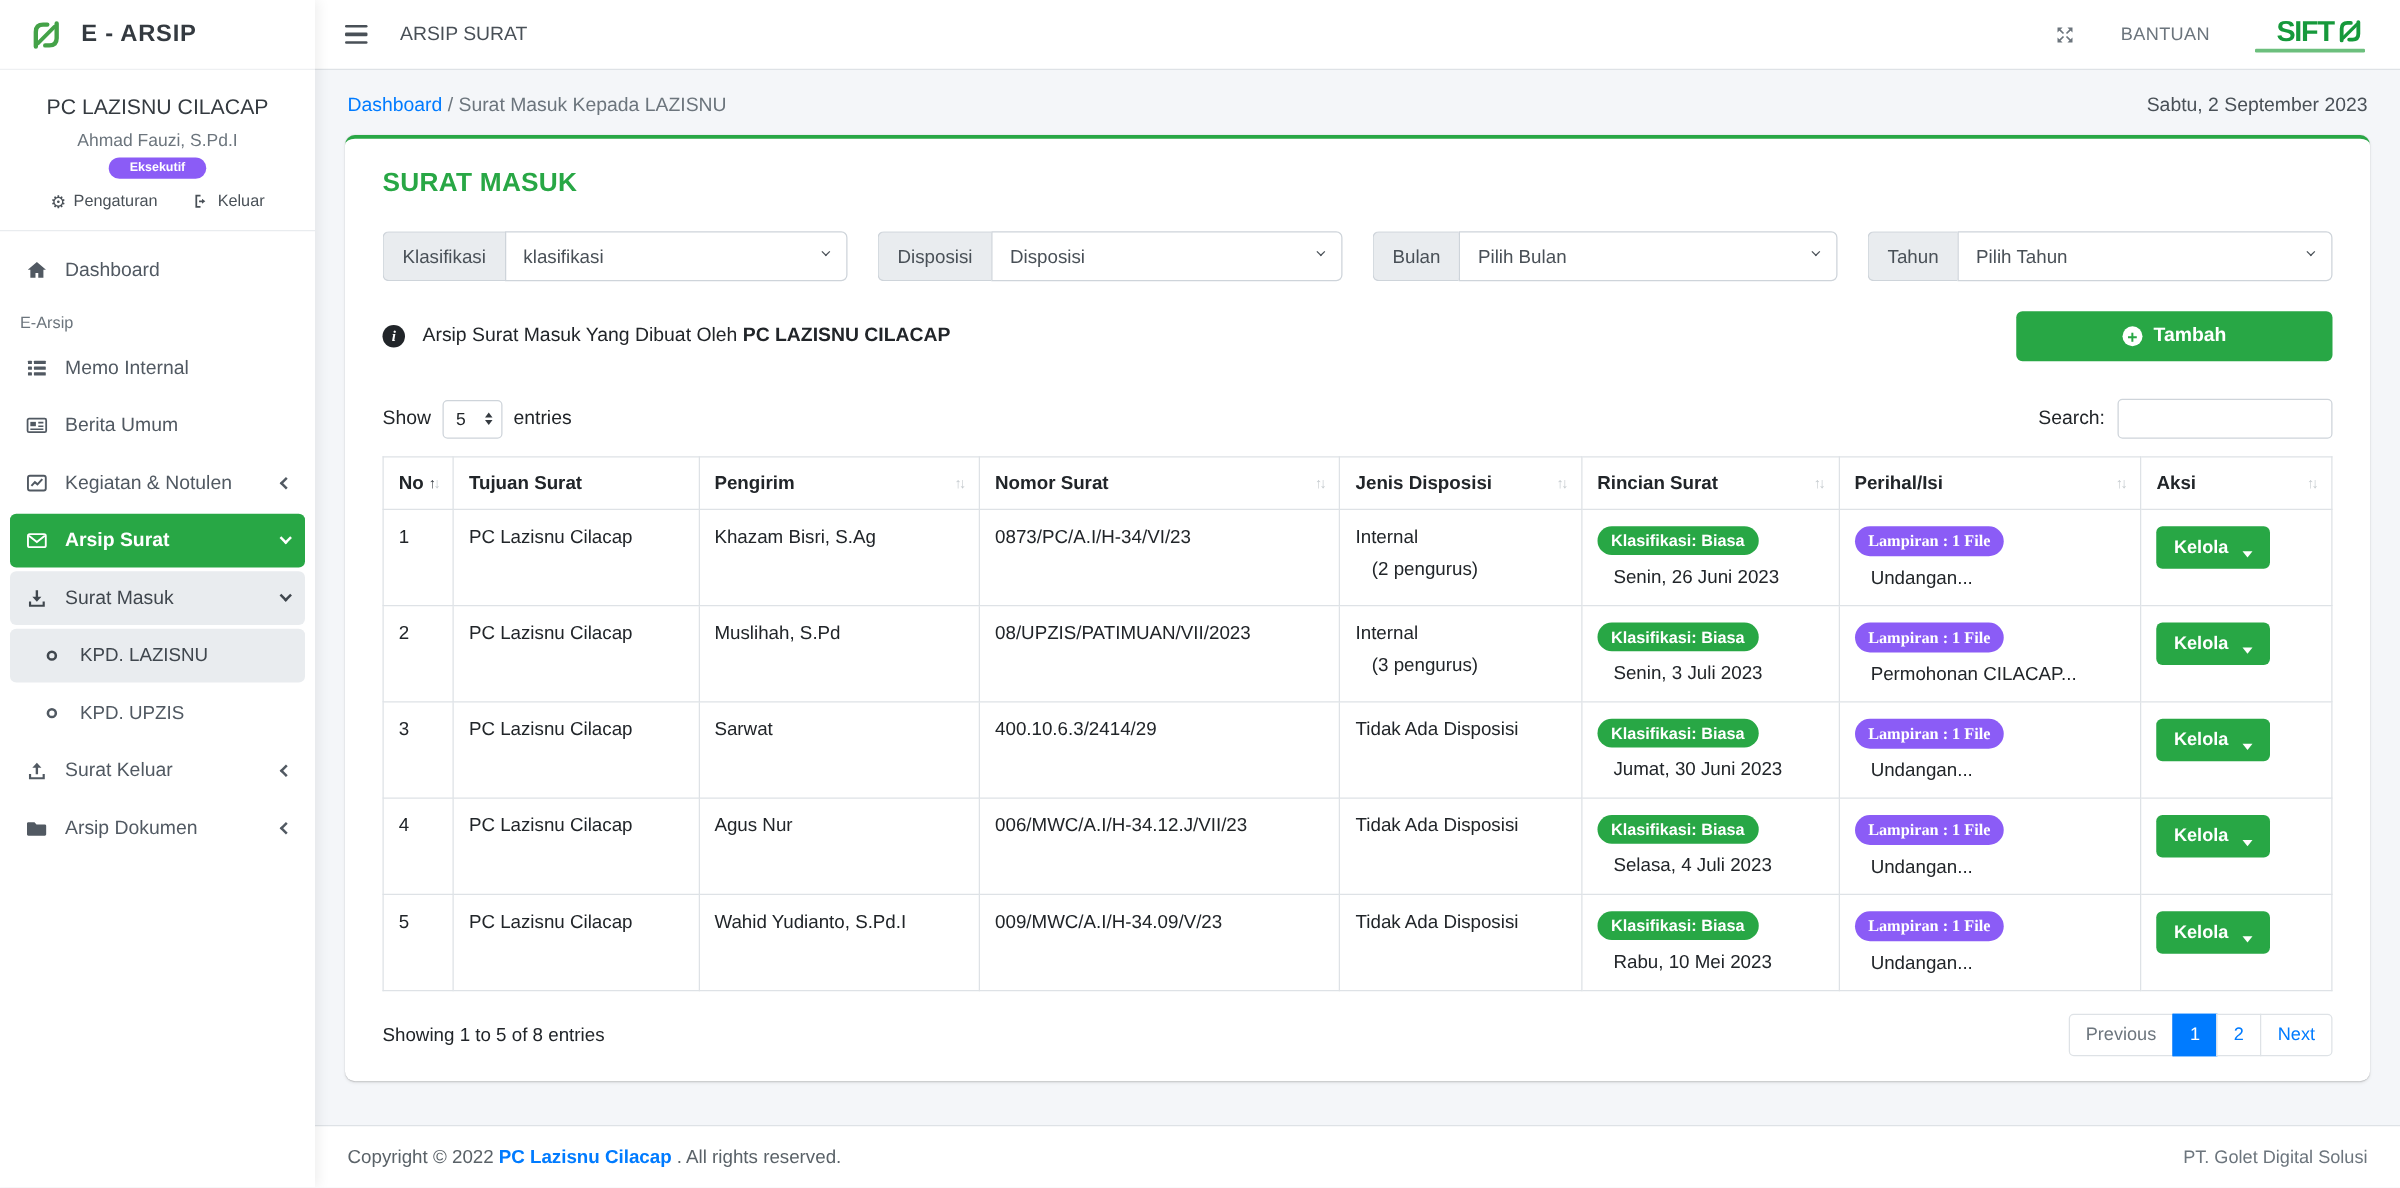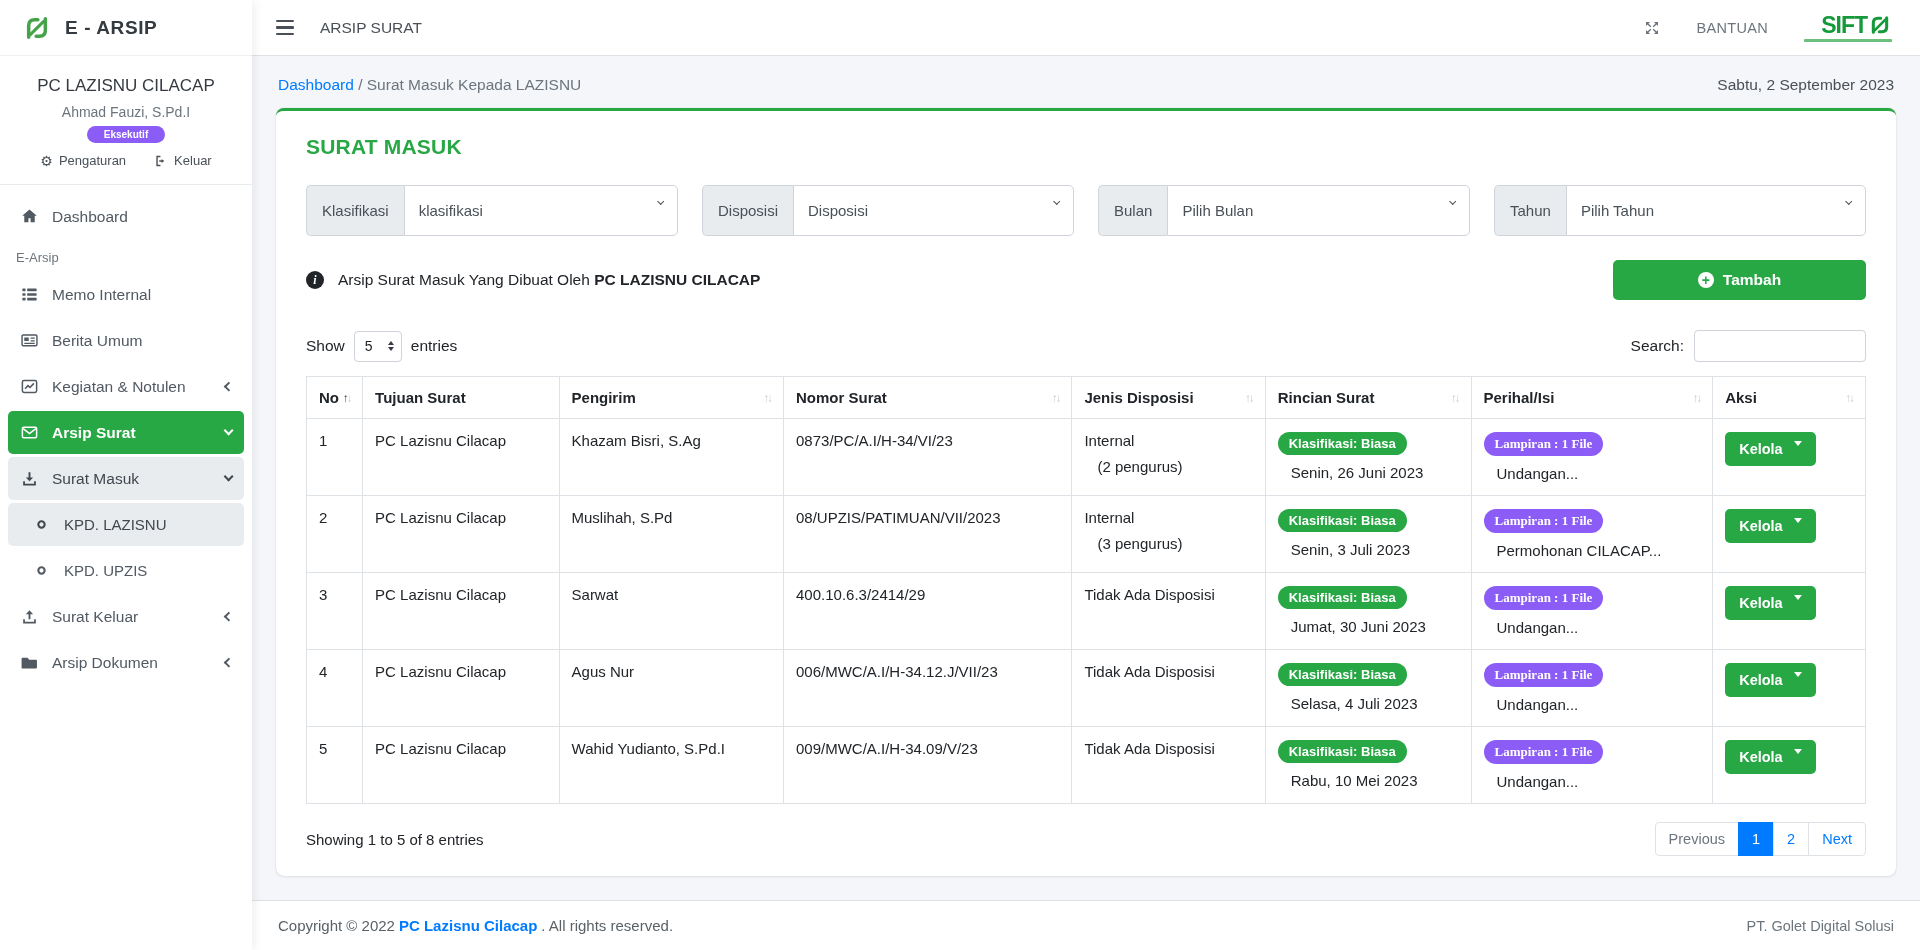--- a/index.html
+++ b/index.html
@@ -49,21 +49,21 @@
   .crumbrow { display:flex; justify-content:space-between; align-items:center; padding:4px 2px 14px; font-size:15.5px; }
   .crumb { color:#6c757d; }
   .crumb .bc-link { color:#007bff; cursor:pointer; }
   .date-text { color:#495057; }
 
   .card { background:#fff; border-top:3px solid #28a745; border-radius:8px;
     box-shadow:0 0 1px rgba(0,0,0,.2), 0 1px 3px rgba(0,0,0,.08); padding:22px 30px 20px; }
   .card-title { color:#28a745; font-size:21px; font-weight:bold; margin:2px 0 26px; letter-spacing:.2px; }
 
   .filters { display:flex; gap:24px; }
-  .fgroup { flex:1; display:flex; height:51px; }
+  .fgroup { flex:1; display:flex; height:40px; }
   .flabel { background:#e9ecef; border:1px solid #ced4da; border-right:none; border-radius:5px 0 0 5px;
     display:flex; align-items:center; padding:0 15px; font-size:15px; color:#495057; white-space:nowrap; }
   .fselect { flex:1; border:1px solid #ced4da; border-radius:0 5px 5px 0; background:#fff; position:relative;
     display:flex; align-items:center; padding:0 30px 0 14px; font-size:15px; color:#495057; cursor:pointer; }
   .fselect .chev { position:absolute; right:14px; top:16px; color:#495057; }
 
   .inforow { display:flex; align-items:center; margin-top:24px; }
   .info-ic { width:18px; height:18px; border-radius:50%; background:#212529; color:#fff; flex:none;
     display:flex; align-items:center; justify-content:center; font-size:12px; font-weight:bold; font-family:"Liberation Serif",serif; font-style:italic; }
   .info-text { margin-left:14px; font-size:15.5px; }
@@ -89,21 +89,21 @@
   th { font-size:15px; font-weight:bold; color:#212529; padding:12px 12px; }
   td { font-size:15px; padding:13px 12px; height:74px; }
   .th-inner { display:flex; align-items:center; gap:4px; }
   .sort { margin-left:auto; font-size:11.5px; letter-spacing:-2px; color:#c6cbcf; white-space:nowrap; }
   .sort .on { color:#343a40; }
   .badge { display:inline-block; color:#fff; font-weight:bold; font-size:13px; padding:4px 11px; border-radius:12px; white-space:nowrap; }
   .badge.green { background:#28a745; }
   .badge.gray  { background:#8b5cf6;font-family:Liberation Serif, serif; }
   .cell-sub { margin-top:9px;margin-left:13px; }
   .btn-kelola { background:#28a745; border:none; border-radius:5px; color:#fff; font-weight:bold; font-size:14.5px; font-family:inherit;
-    padding:9px 14px; display:inline-flex; align-items:flex-start; gap:11px; cursor:pointer; }
+    padding:9px 14px; display:inline-flex; align-items:flex-end; gap:11px; cursor:pointer; }
   .caret { width:0; height:0; border-left:4px solid transparent; border-right:4px solid transparent; border-top:5px solid #fff; }
 
   .dtrow2 { display:flex; justify-content:space-between; align-items:center; margin-top:18px; font-size:15px; }
   .pagination { display:flex; }
   .page-btn { border:1px solid #dee2e6; background:#fff; color:#007bff; font-size:14.5px; font-family:inherit;
     padding:8px 13px; margin-left:-1px; min-width:34px; text-align:center; cursor:pointer; }
   .page-btn.prev { color:#6c757d; border-radius:4px 0 0 4px; margin-left:0; }
   .page-btn.active { background:#007bff; border-color:#007bff; color:#fff; }
   .page-btn.next { border-radius:0 4px 4px 0; }
 

